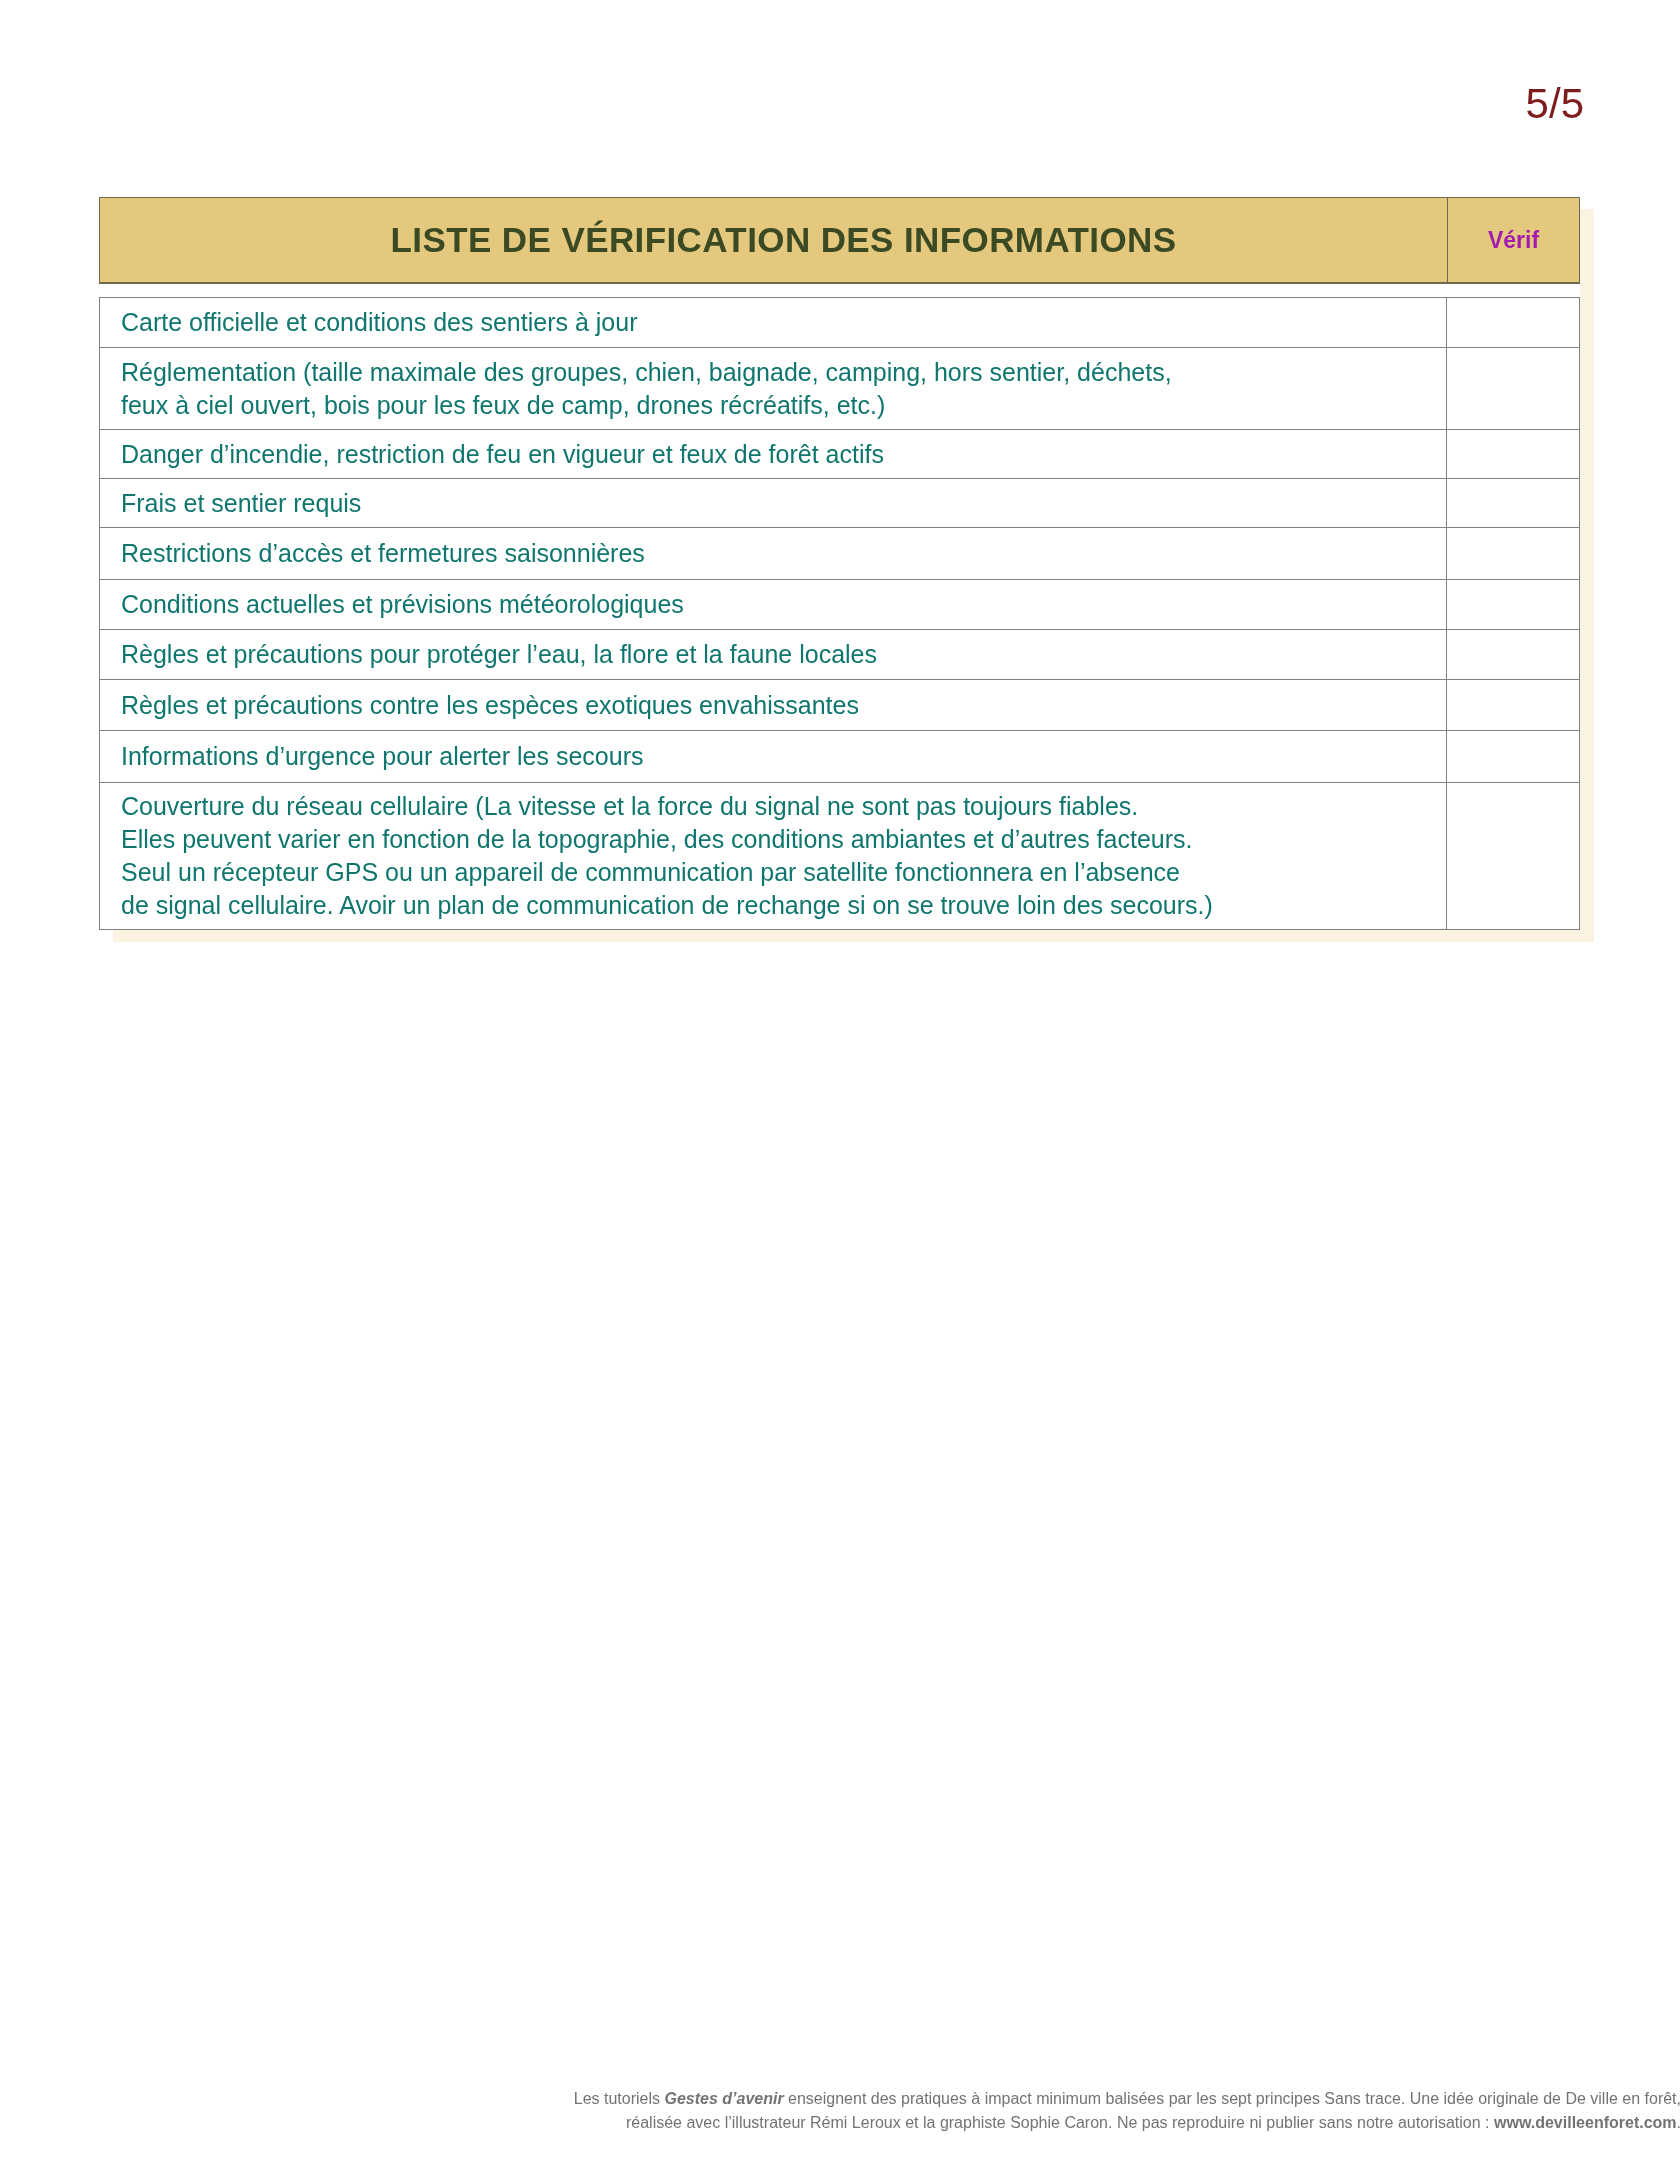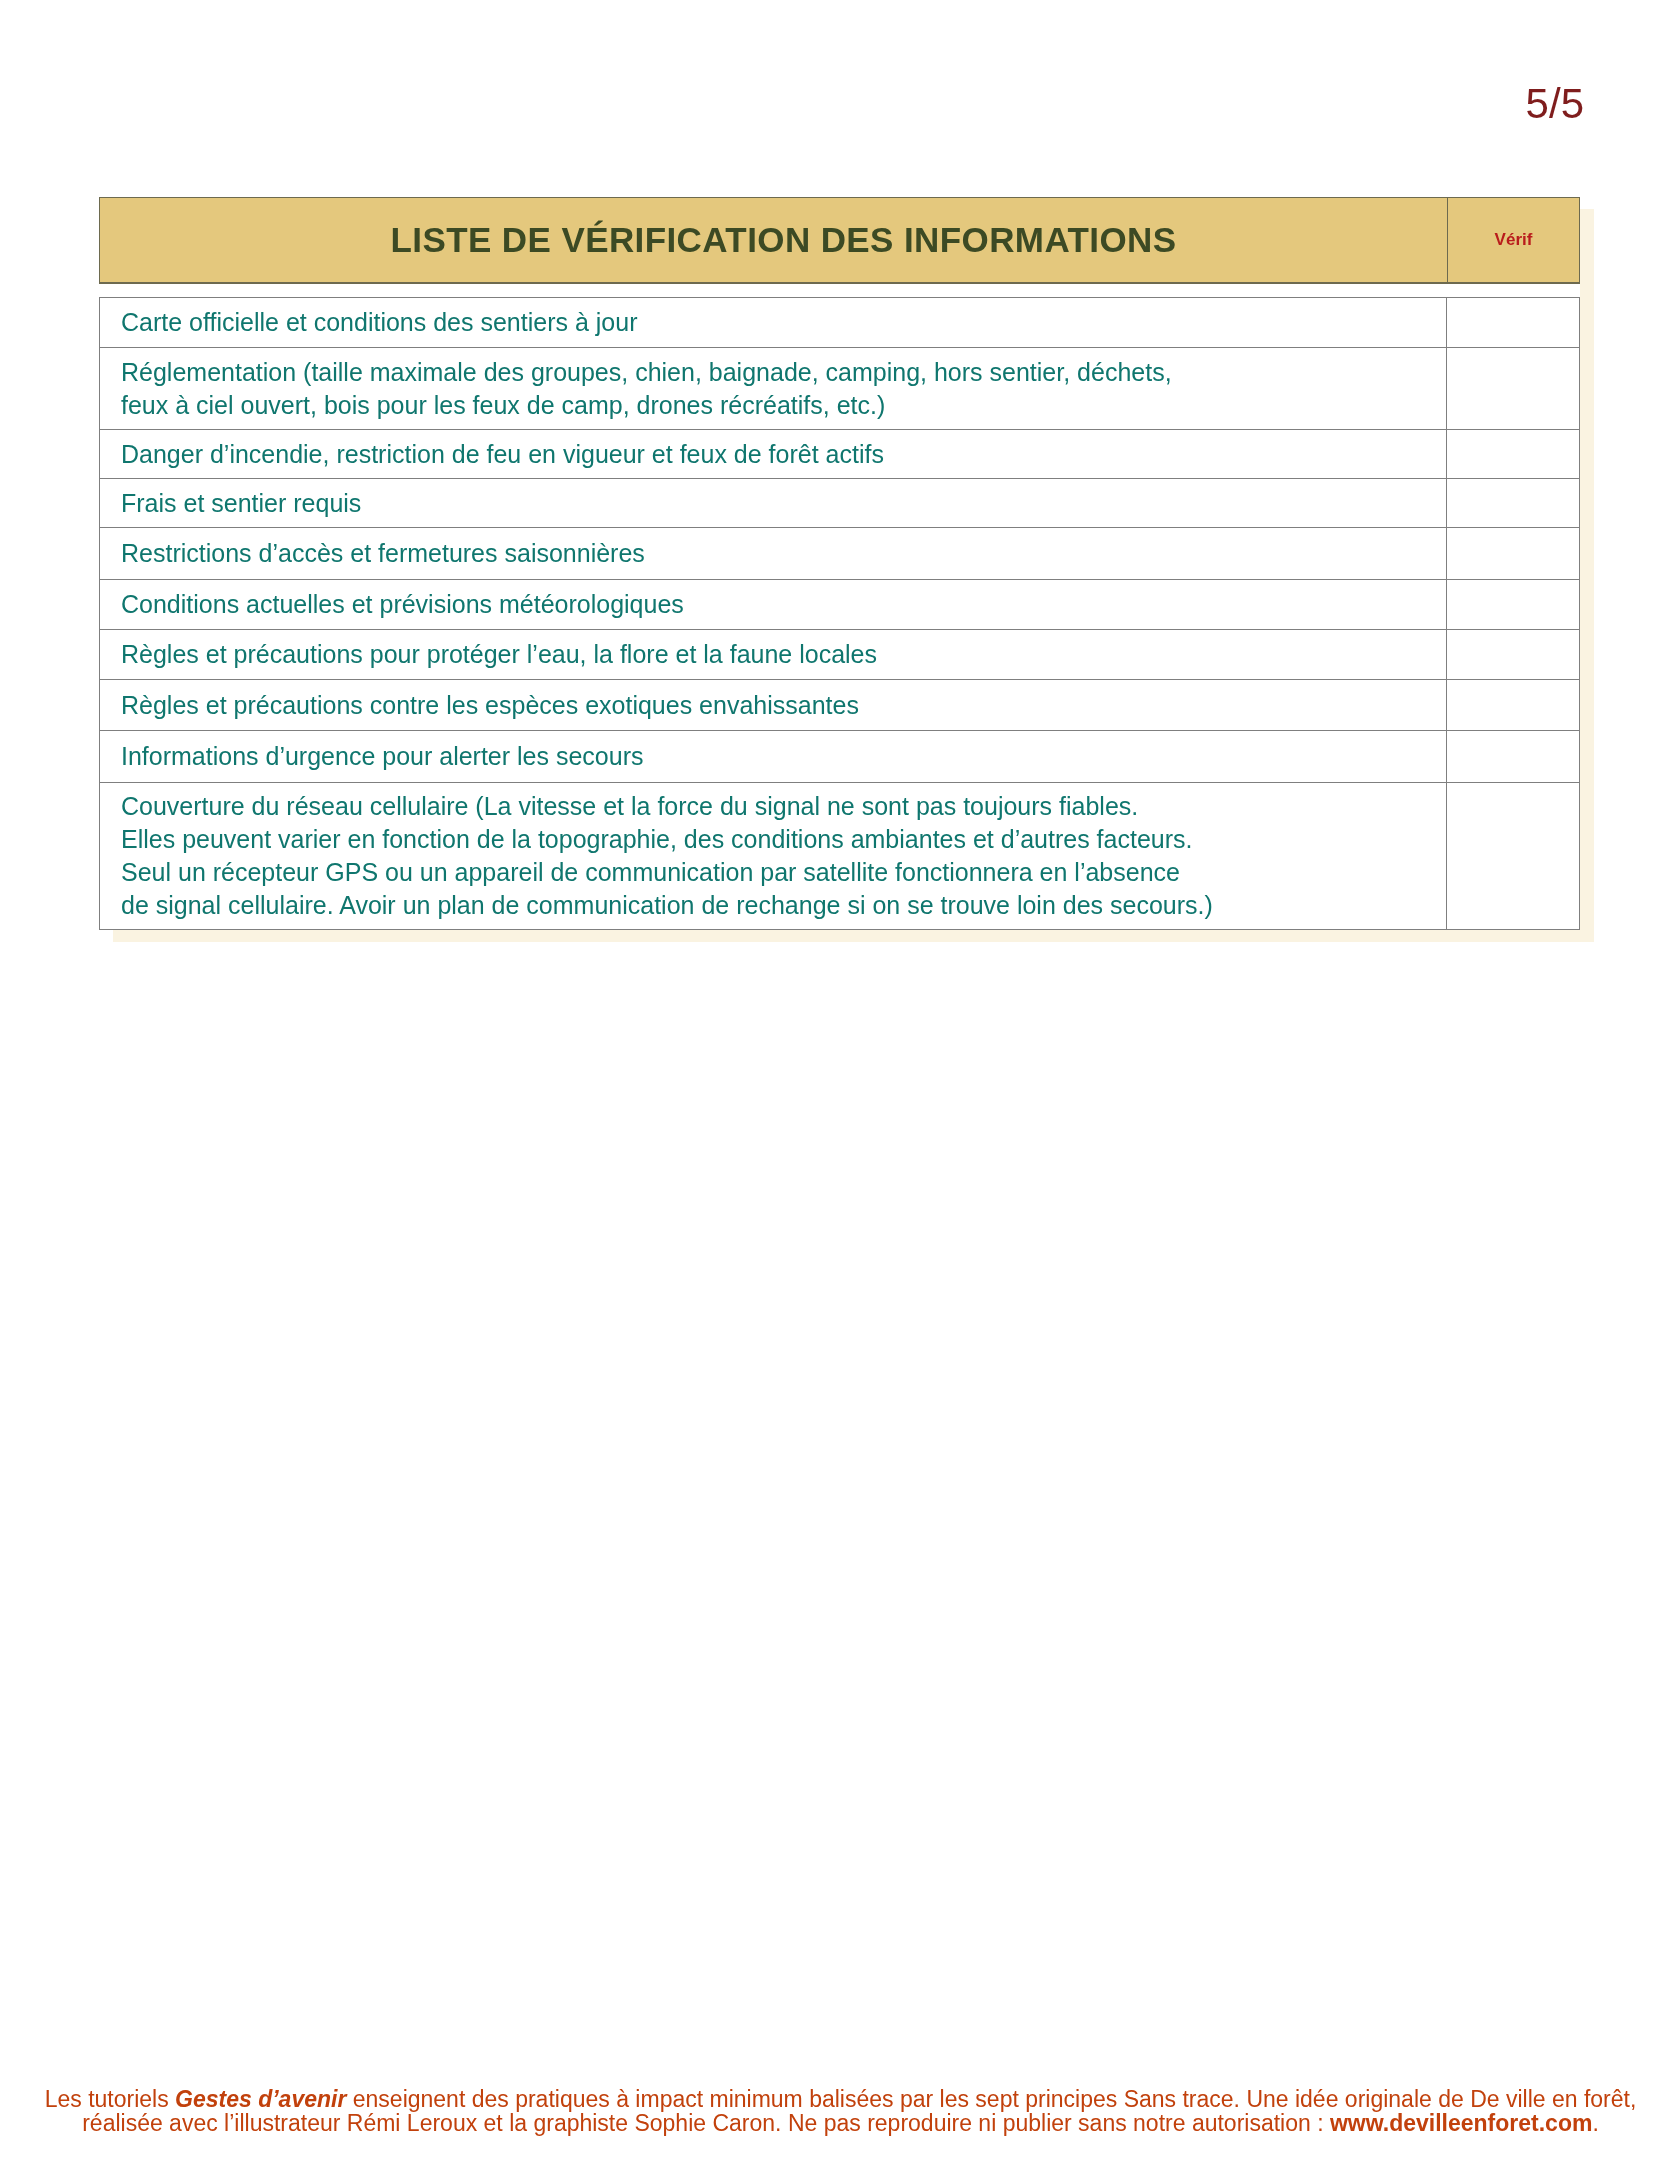--- a/index.html
+++ b/index.html
@@ -60,23 +60,23 @@
     letter-spacing: 0.4px;
     color: #3c4a24;
   }
   .header-verif-cell {
     width: 131px;
     display: flex;
     align-items: center;
     justify-content: center;
   }
   .header-verif {
-    font-size: 17px;
-    font-weight: bold;
-    color: #b91c1c;
+    font-size: 23px;
+    font-weight: bold;
+    color: #a21caf;
   }
 
   table.checklist {
     width: 100%;
     border-collapse: collapse;
     table-layout: fixed;
   }
   table.checklist td {
     border: 1.7px solid #7f7f7f;
     box-sizing: border-box;
@@ -102,24 +102,24 @@
   tr.r8  { height: 51px; }
   tr.r9  { height: 52px; }
   tr.r10 { height: 143px; }
 
   
   .footer {
     position: absolute;
     left: 0;
     right: 0;
     top: 2087px;
-    text-align: center;
-    font-size: 23px;
+    text-align: right;
+    font-size: 16px;
     line-height: 24px;
-    color: #c2410c;
+    color: #737373;
   }
   .footer .brand {
     font-weight: bold;
     font-style: italic;
   }
   .footer .site {
     font-weight: bold;
   }
 </style>
 </head>

